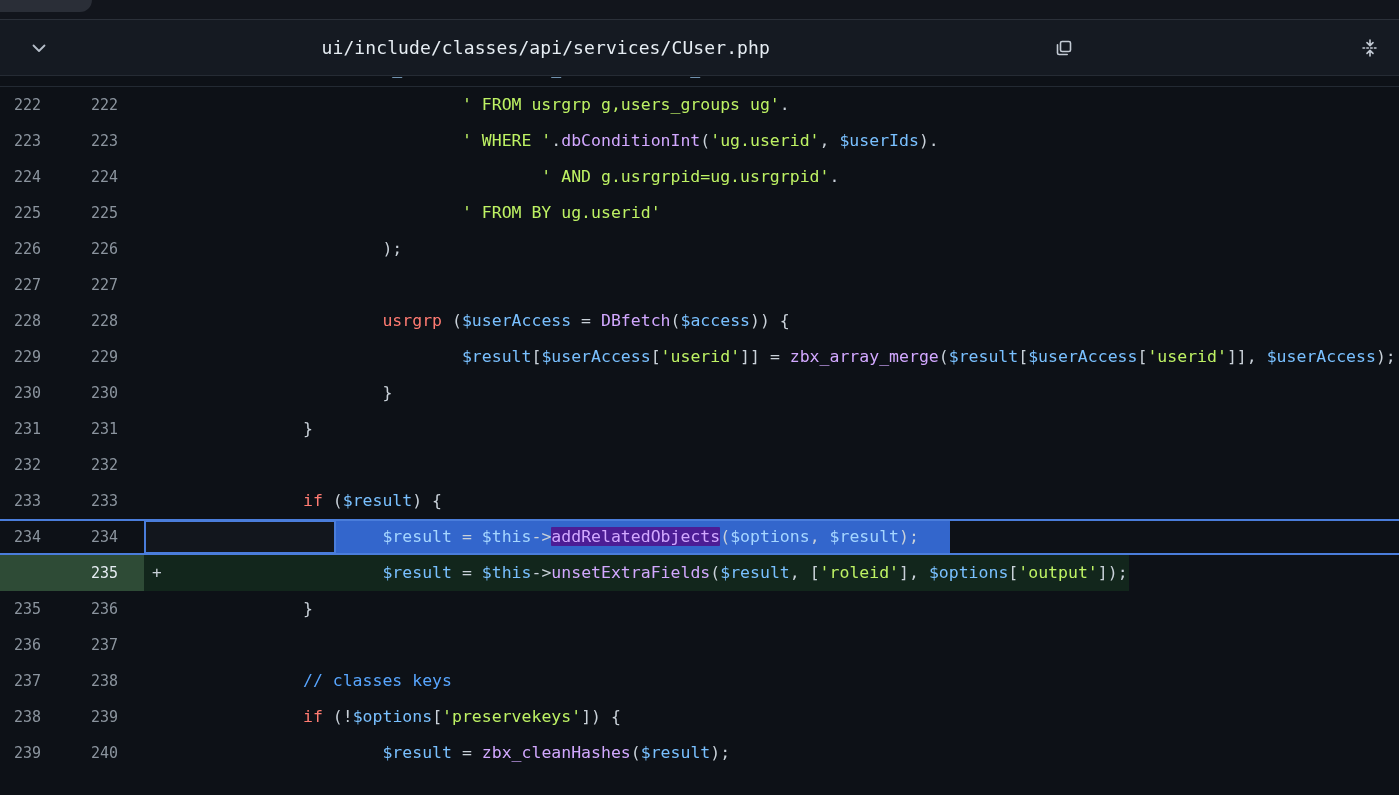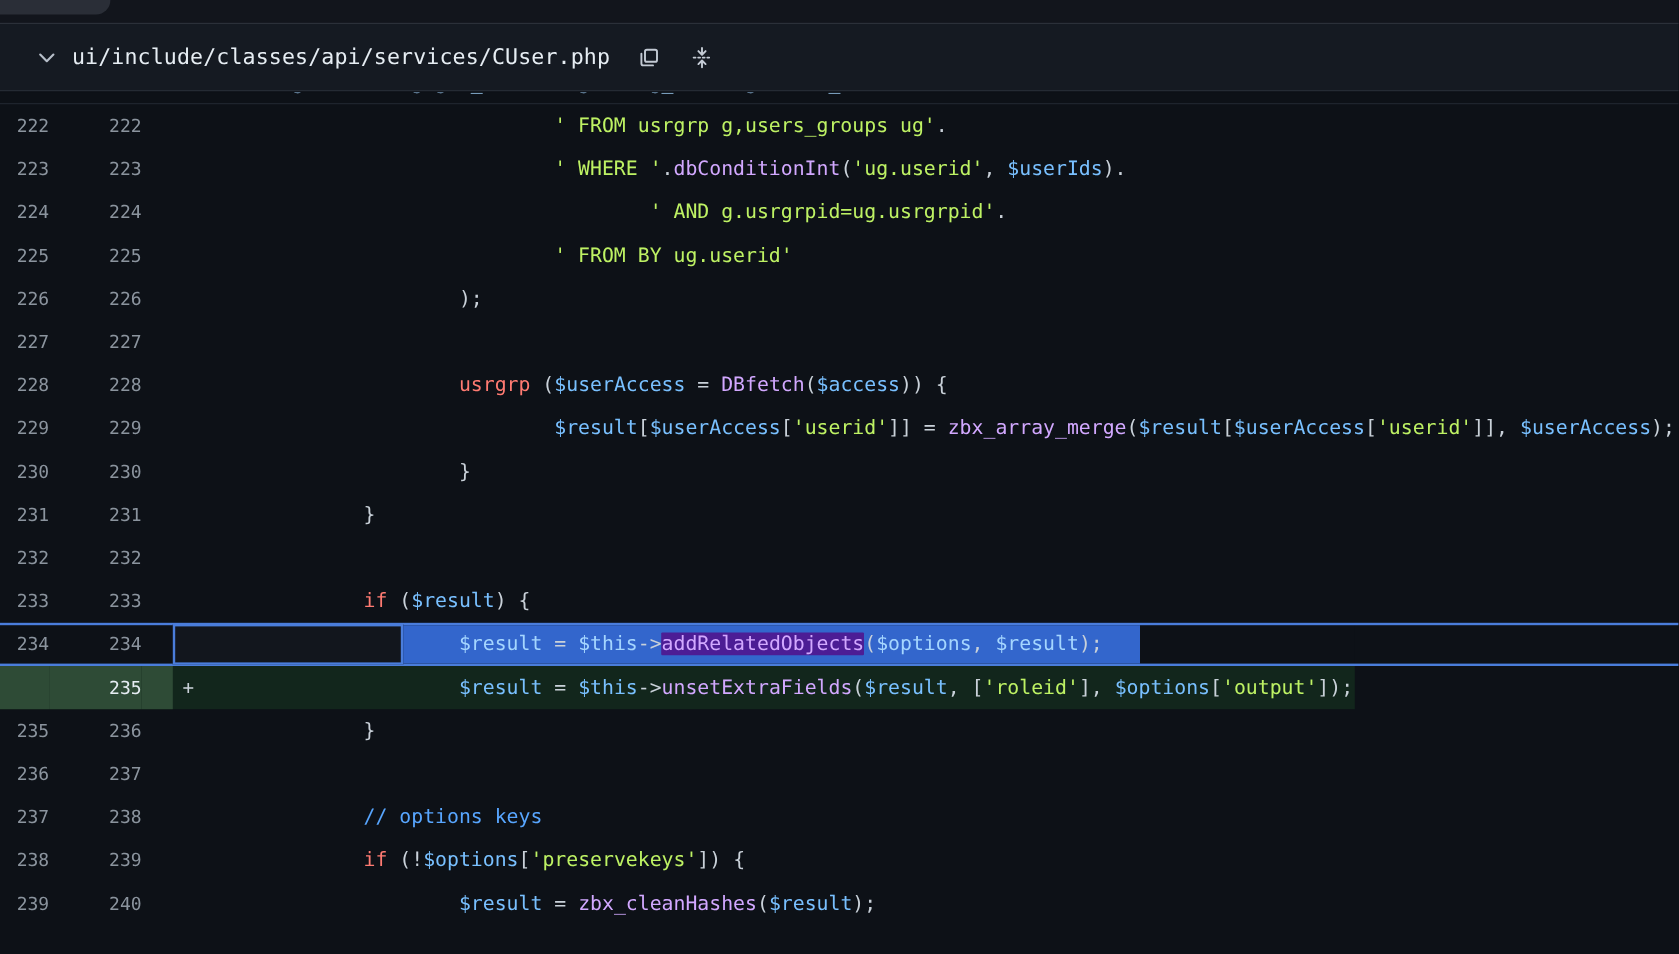--- a/index.html
+++ b/index.html
@@ -44,20 +44,21 @@
   
   .file-header {
     position: absolute;
     left: 0; top: 20px;
     width: 1399px; height: 56px;
     background: #151a22;
     display: flex;
     align-items: center;
     padding-left: 24px;
     border-bottom: 1px solid #252b34;
+    justify-content: space-between;
   }
   .chevron-btn {
     width: 30px; height: 30px;
     display: flex; align-items: center; justify-content: center;
     margin-right: 6px;
     cursor: pointer;
   }
   .chevron-btn svg { display: block; }
 
   .file-path {
@@ -320,21 +321,21 @@
           <div class="code"><span class="t-pln">                }</span></div>
         </div>
         <div class="diff-row">
           <div class="gut gut-old">236</div>
           <div class="gut gut-new">237</div>
           <div class="code"></div>
         </div>
         <div class="diff-row">
           <div class="gut gut-old">237</div>
           <div class="gut gut-new">238</div>
-          <div class="code"><span class="t-pln">                </span><span class="t-com">// options keys</span></div>
+          <div class="code"><span class="t-pln">                </span><span class="t-com">// classes keys</span></div>
         </div>
         <div class="diff-row">
           <div class="gut gut-old">238</div>
           <div class="gut gut-new">239</div>
           <div class="code"><span class="t-pln">                </span><span class="t-kw">if</span><span class="t-pln"> (!</span><span class="t-var">$options</span><span class="t-pln">[</span><span class="t-str">'preservekeys'</span><span class="t-pln">]) {</span></div>
         </div>
         <div class="diff-row">
           <div class="gut gut-old">239</div>
           <div class="gut gut-new">240</div>
           <div class="code"><span class="t-pln">                        </span><span class="t-var">$result</span><span class="t-pln"> = </span><span class="t-fn">zbx_cleanHashes</span><span class="t-pln">(</span><span class="t-var">$result</span><span class="t-pln">);</span></div>

